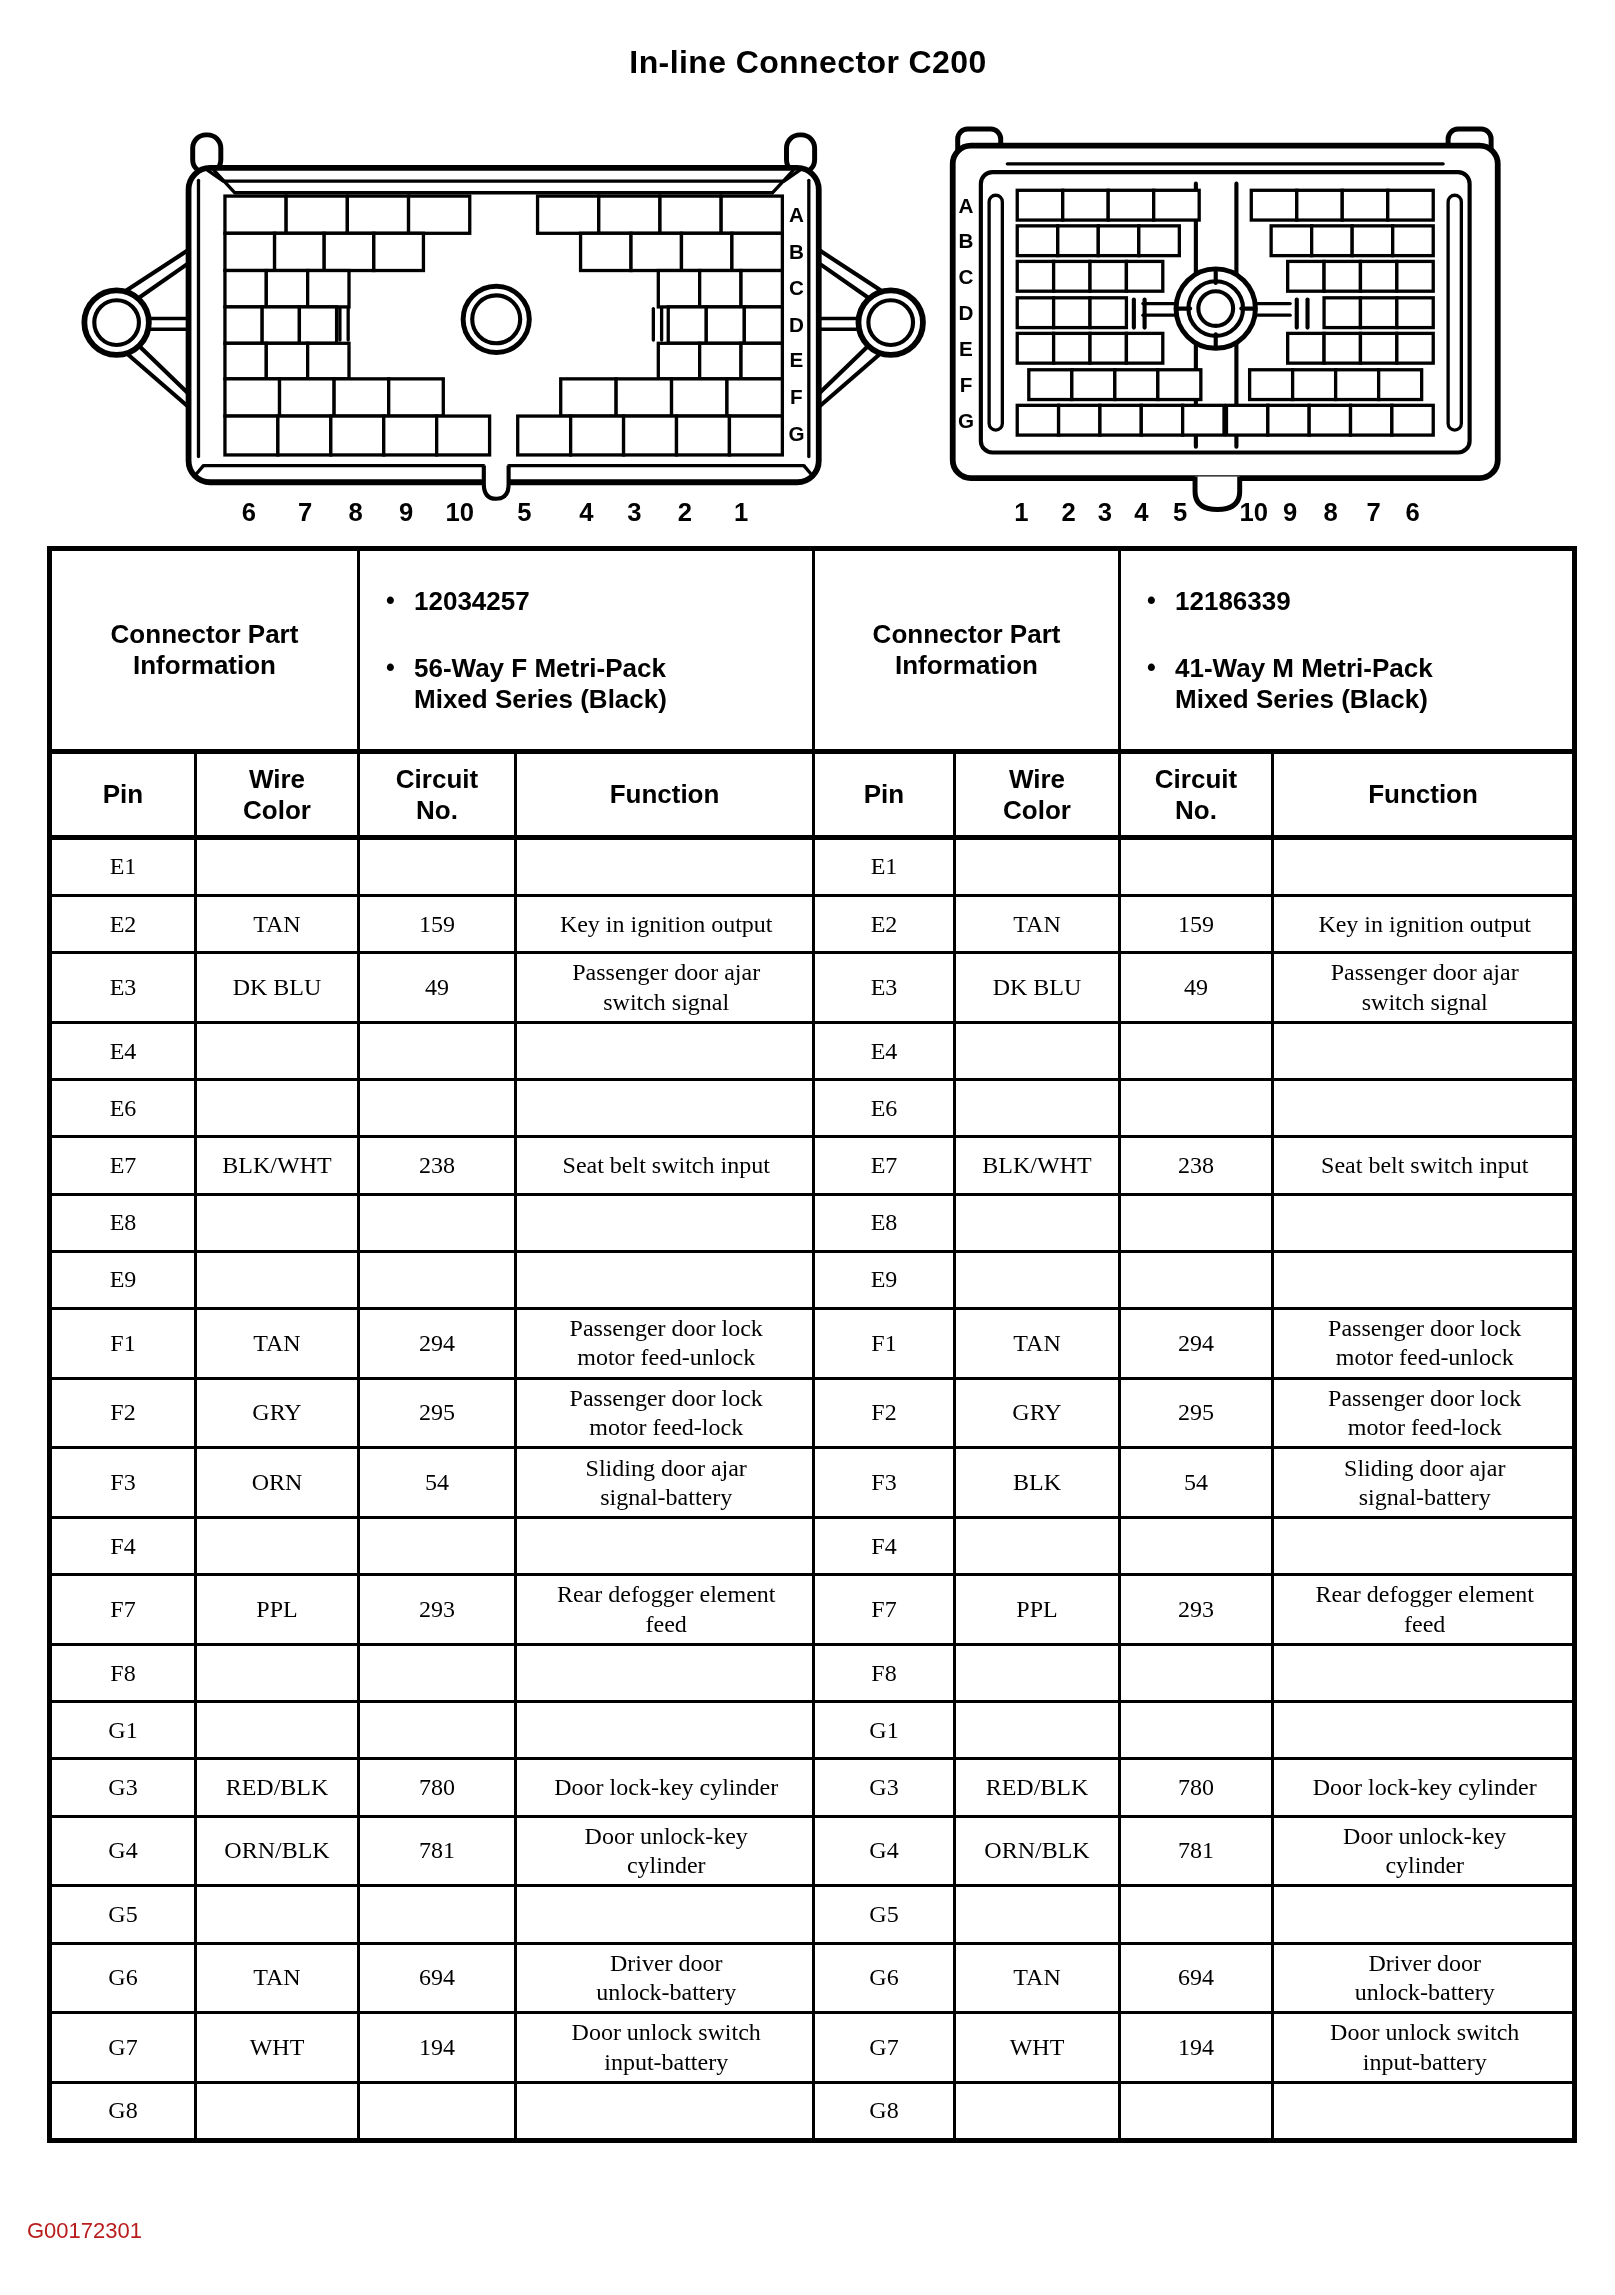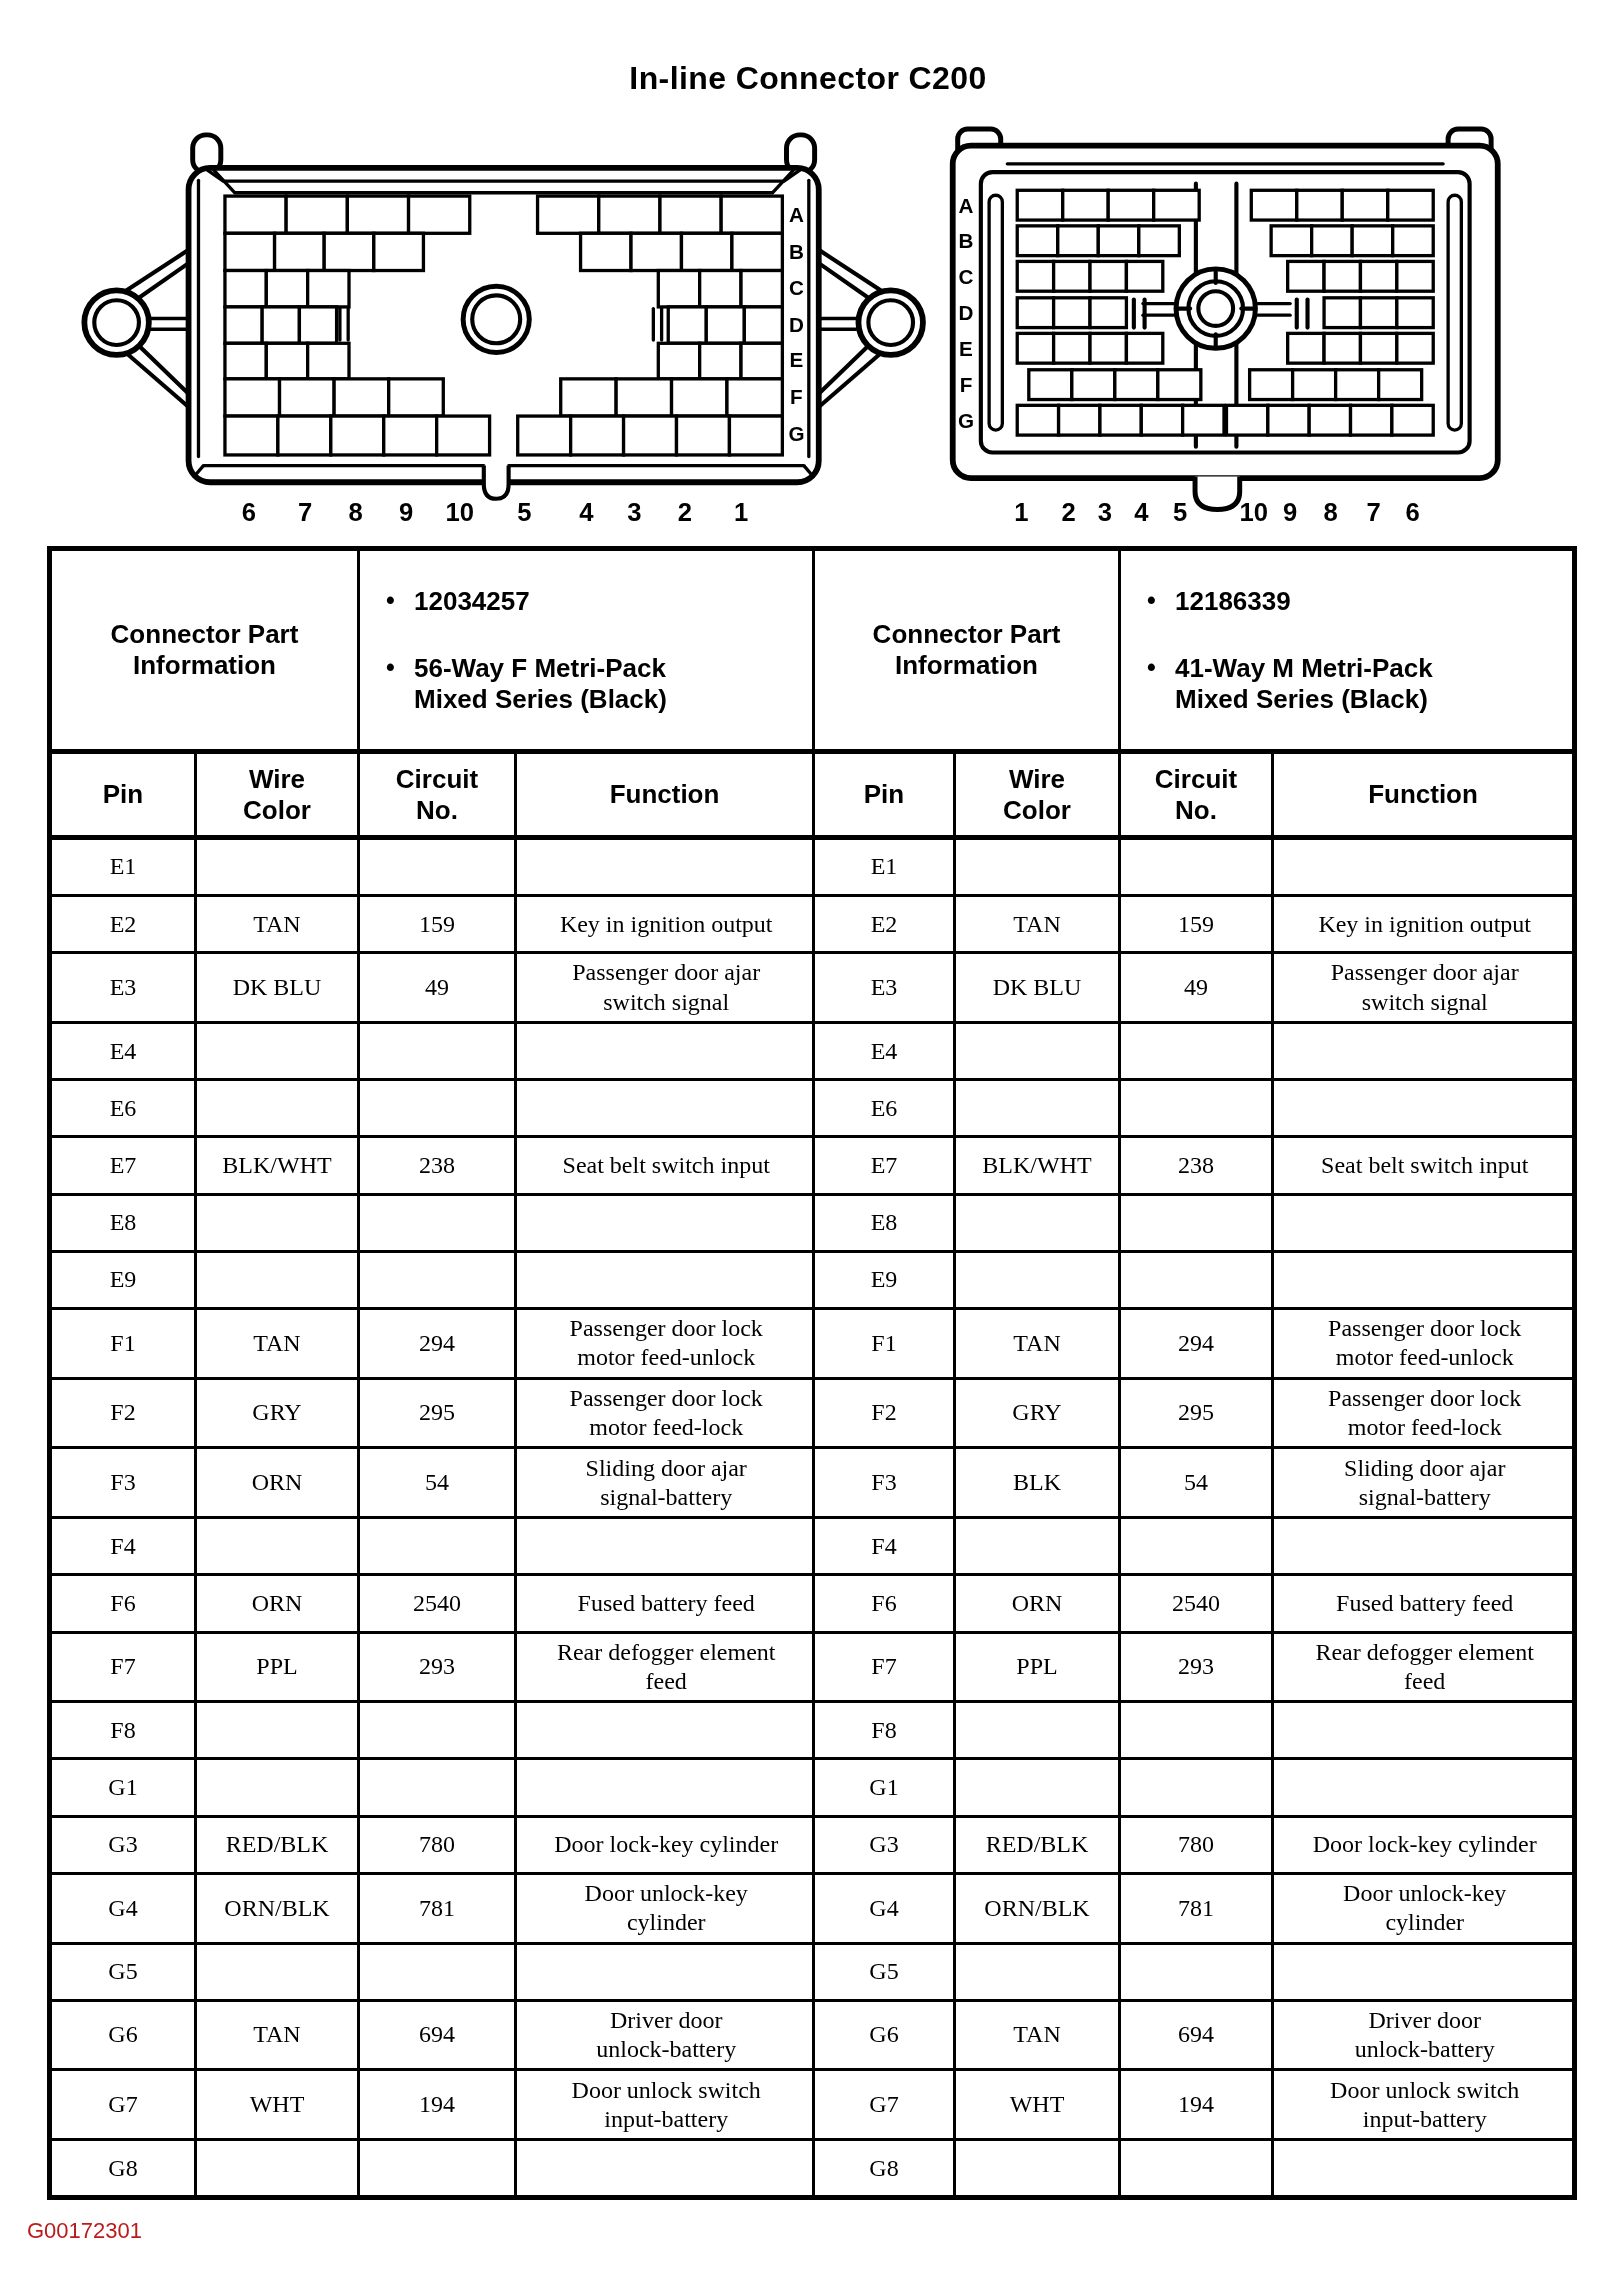--- a/index.html
+++ b/index.html
@@ -3,21 +3,21 @@
 <meta charset="utf-8">
 <style>
   html,body { margin:0; padding:0; background:#888; }
   .page {
     position:relative; width:1616px; height:2295px;
     background:#ffffff; color:#000;
     font-family:"Liberation Sans", sans-serif;
     overflow:hidden;
   }
   .title {
-    position:absolute; left:0; top:60px; width:100%;
+    position:absolute; left:0; top:44px; width:100%;
     text-align:center; font-size:32px; font-weight:bold;
     letter-spacing:0.4px;
   }
   #diag { position:absolute; left:0; top:0; }
 
   table.pin-table {
     position:absolute; left:47px; top:546px; width:1524px;
     border-collapse:collapse; table-layout:fixed;
     border:5.8px solid #000;
   }
@@ -453,30 +453,20 @@
           <td class="c">F4</td>
           <td class="c"></td>
           <td class="c"></td>
           <td class="fn"></td>
           <td class="c">F4</td>
           <td class="c"></td>
           <td class="c"></td>
           <td class="fn"></td>
         </tr>
         <tr>
-          <td class="c">F6</td>
-          <td class="c">ORN</td>
-          <td class="c">2540</td>
-          <td class="fn">Fused battery feed</td>
-          <td class="c">F6</td>
-          <td class="c">ORN</td>
-          <td class="c">2540</td>
-          <td class="fn">Fused battery feed</td>
-        </tr>
-        <tr>
           <td class="c">F7</td>
           <td class="c">PPL</td>
           <td class="c">293</td>
           <td class="fn">Rear defogger element
 feed</td>
           <td class="c">F7</td>
           <td class="c">PPL</td>
           <td class="c">293</td>
           <td class="fn">Rear defogger element
 feed</td>

